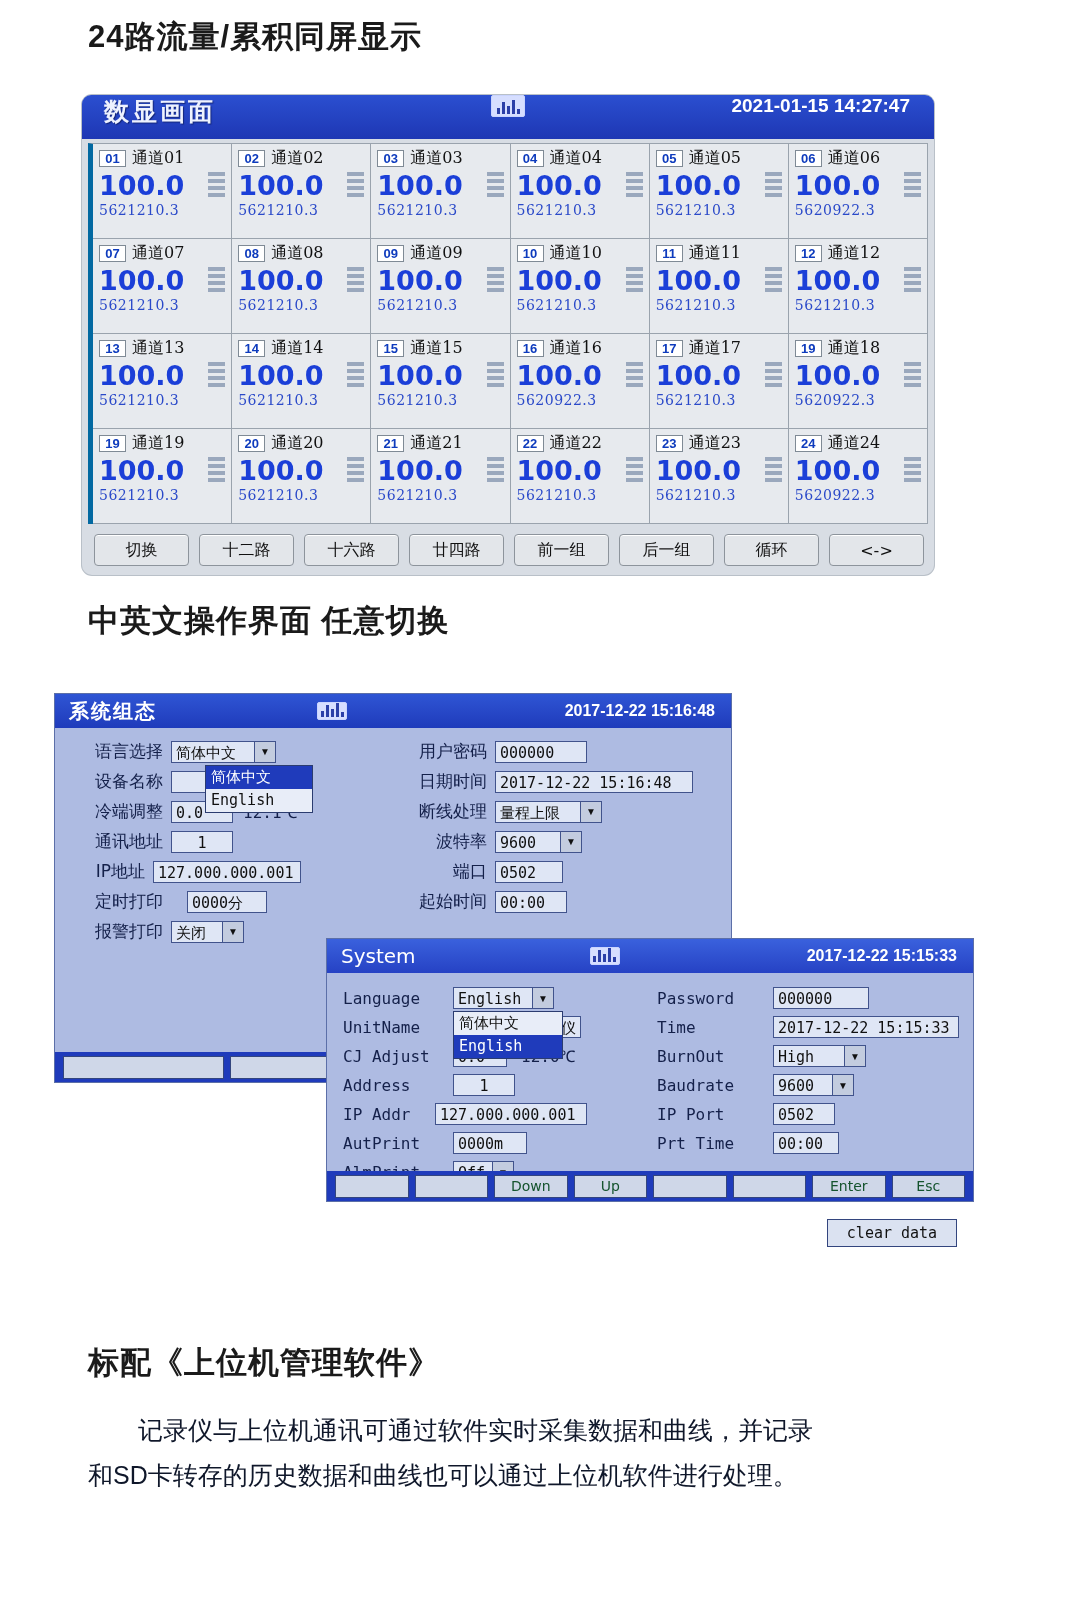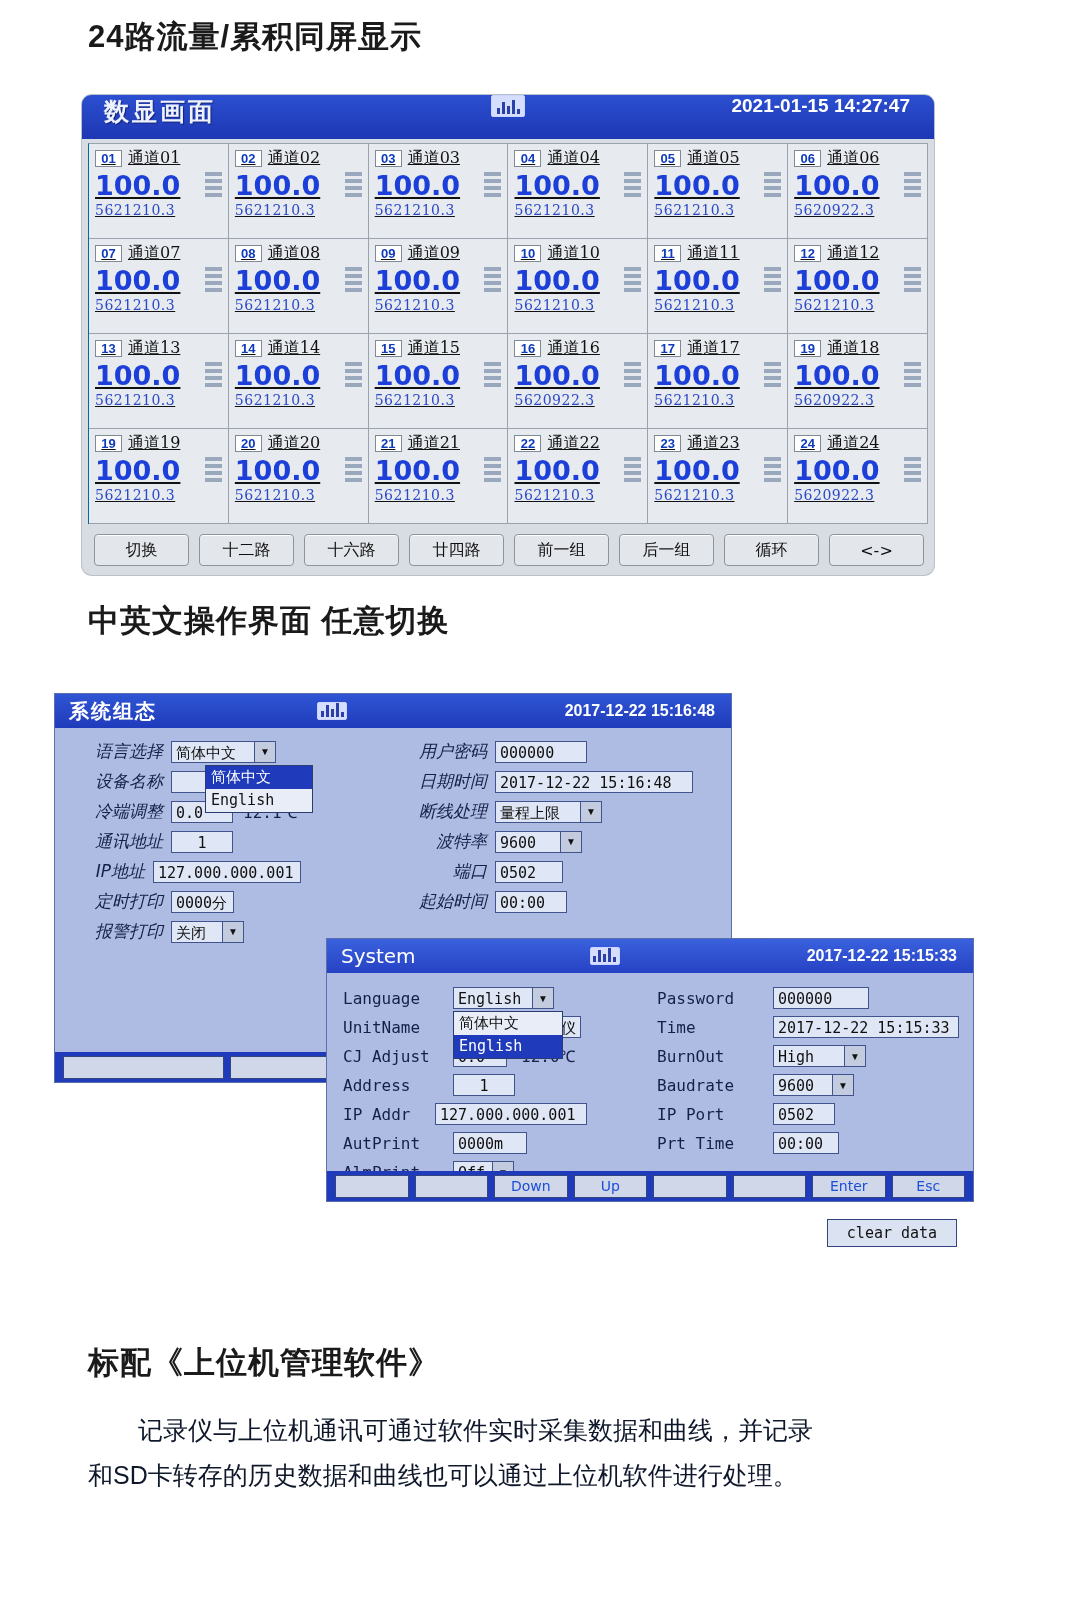--- a/index.html
+++ b/index.html
@@ -41,23 +41,22 @@
   .wave-ico i:nth-child(3){height:8px;}
   .wave-ico i:nth-child(4){height:14px;}
   .wave-ico i:nth-child(5){height:5px;}
   .dev1-header .dt{
     position:absolute;right:24px;font-size:19px;font-weight:700;color:#fff;
   }
   .grid{
     display:grid;grid-template-columns:repeat(6,1fr);
     grid-template-rows:repeat(4,1fr);
     margin:4px 6px 0 6px;
-    border-left:1px solid #0369a1;border-top:1px solid #9aa3ad;
+    border-left:5px solid #0369a1;border-top:1px solid #9aa3ad;
     height:380px;
-    text-decoration:underline;
   }
   .cell{
     border-right:1px solid #9aa3ad;border-bottom:1px solid #9aa3ad;
     background:#e7eaee;position:relative;padding:3px 5px 0 6px;box-sizing:border-box;
   }
   .cell .row1{display:flex;align-items:center;gap:6px;height:22px;}
   .cell .num{
     background:#fff;border:1px solid #7f8a95;color:#0e3bbd;
     font-size:13px;font-weight:700;line-height:15px;padding:0 3px;min-width:19px;text-align:center;
   }
@@ -87,21 +86,21 @@
   }
   .cnHeader{
     height:34px;background:linear-gradient(#2f55d4,#1f3bbb);
     display:flex;align-items:center;position:relative;
   }
   .cnHeader .ttl{color:#fff;font-size:20px;font-weight:700;margin-left:14px;letter-spacing:2px;}
   .cnHeader .dt{position:absolute;right:16px;color:#fff;font-size:16px;font-weight:700;}
   .wave-ico.sm{width:30px;height:18px;}
   .formCN{position:relative;padding:14px 0 0 0;height:290px;}
   .frow{display:flex;align-items:center;margin-bottom:7px;}
-  .lbl{font-size:17px;color:#14204a;text-align:right;font-family:"DejaVu Sans",sans-serif;font-style:italic;}
+  .lbl{font-size:17px;color:#14204a;text-align:right;font-family:"DejaVu Sans",sans-serif;}
   .fld{
     background:#dfe6f5;border:1px solid #41538c;height:22px;line-height:22px;
     font-size:15px;color:#101010;padding:0 4px;box-sizing:border-box;
     font-family:"DejaVu Sans Mono",monospace;
   }
   .sel{display:flex;align-items:stretch;}
   .sel .arrow{
     width:20px;background:#c3ccdf;border:1px solid #41538c;border-left:none;
     display:flex;align-items:center;justify-content:center;font-size:10px;color:#111;
   }
@@ -110,21 +109,21 @@
     font-size:15px;font-family:"DejaVu Sans Mono",monospace;z-index:5;
   }
   .ddlist div{padding:1px 5px;height:21px;line-height:21px;white-space:nowrap;}
   .ddlist div.sel-hl{background:#1f3bbb;color:#fff;}
   .cnFooter{
     position:absolute;left:0;bottom:0;width:100%;height:30px;background:#1f3bbb;
     display:flex;align-items:center;gap:6px;padding:0 8px;box-sizing:border-box;
   }
   .fbtn{
     flex:1;height:21px;background:#cfd7e8;border:1px solid #33457e;
-    display:flex;align-items:center;justify-content:center;font-size:14px;color:#1d4ed8;
+    display:flex;align-items:center;justify-content:center;font-size:14px;color:#14532d;
     font-family:"DejaVu Sans",sans-serif;
   }
   .devEN{
     position:absolute;left:326px;top:938px;width:648px;height:264px;
     background:#aebbe2;border:1px solid #5c6fa8;box-sizing:border-box;z-index:3;
   }
   .enHeader{
     height:34px;background:linear-gradient(#3a61dd,#2642c4);
     display:flex;align-items:center;position:relative;
   }
@@ -548,21 +547,21 @@
       <div class="frow">
         <span class="lbl" style="width:108px">通讯地址</span>
         <span class="fld" style="margin-left:8px;width:62px;text-align:center">1</span>
       </div>
       <div class="frow">
         <span class="lbl" style="width:90px">IP地址</span>
         <span class="fld" style="margin-left:8px;width:148px">127.000.000.001</span>
       </div>
       <div class="frow">
         <span class="lbl" style="width:108px">定时打印</span>
-        <span class="fld" style="margin-left:8px;width:63px">0000分</span>
+        <span class="fld" style="margin-left:24px;width:80px">0000分</span>
       </div>
       <div class="frow">
         <span class="lbl" style="width:108px">报警打印</span>
         <span class="sel" style="margin-left:8px">
           <span class="fld" style="width:52px">关闭</span>
           <span class="arrow">▼</span>
         </span>
       </div>
     </div>
 

